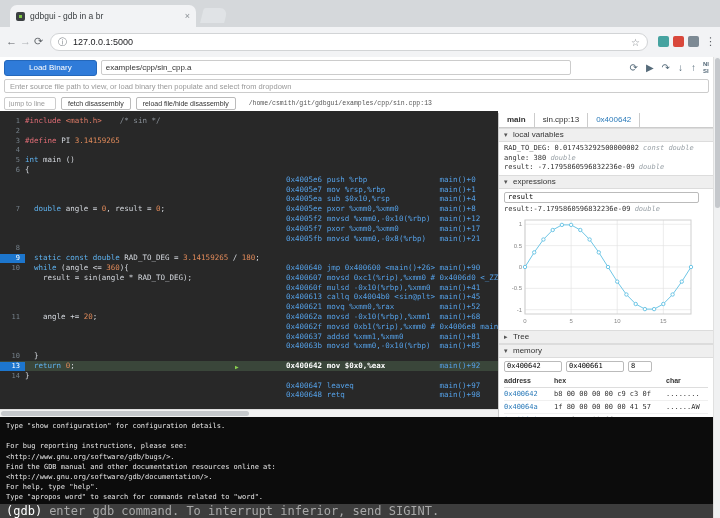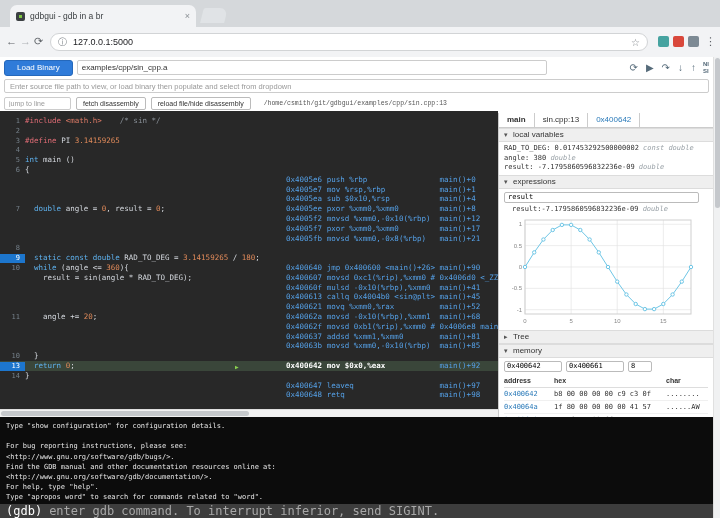--- a/index.html
+++ b/index.html
@@ -33,33 +33,33 @@
   .ext{position:absolute;top:9px;width:11px;height:11px;border-radius:2px;}
   .e1{left:658px;background:#46a3a0;}
   .e2{left:673px;background:#d9483b;}
   .e3{left:688px;background:#7d8a94;}
   .menu{position:absolute;left:705px;top:8px;font-size:11px;color:#5f6368;}
 
   
   .gtop{position:absolute;left:0;top:57px;right:7px;height:21px;background:#fff;
         display:flex;align-items:center;padding:0 4px;box-sizing:border-box;}
   .loadbin{background:#2f7bd9;color:#fff;border:1px solid #2568bb;border-radius:3px;
-        font-size:8px;padding:2px 12px;height:16px;font-family:inherit;}
+        font-size:8px;padding:2px 24px;height:16px;font-family:inherit;}
   .binpath{width:470px;height:15px;border:1px solid #ccc;border-radius:2px;font-size:8px;
         color:#333;padding:0 4px;margin-left:4px;box-sizing:border-box;font-family:inherit;}
   .dbgctr{display:flex;gap:8px;margin-left:auto;align-items:center;color:#566b7a;}
   .dbg-btn{font-size:10px;line-height:10px;color:#566b7a;}
   .dbgstack{display:flex;flex-direction:column;margin-left:7px;font-size:6px;line-height:6.5px;
         font-weight:bold;color:#566b7a;}
   .srcrow{position:absolute;left:0;top:78px;right:7px;height:17px;background:#fff;}
   .srcinput{position:absolute;left:4px;top:1px;right:4px;height:14px;border:1px solid #ccc;
         border-radius:2px;font-size:7.5px;padding:0 5px;box-sizing:border-box;font-family:inherit;color:#333;}
   .ctrlrow{position:absolute;left:0;top:95px;right:7px;height:16px;background:#fff;
         display:flex;align-items:center;gap:5px;padding:0 4px;box-sizing:border-box;}
-  .jumpline{width:67px;height:13px;border:1px solid #ccc;border-radius:2px;font-size:7px;
+  .jumpline{width:52px;height:13px;border:1px solid #ccc;border-radius:2px;font-size:7px;
         padding:0 4px;box-sizing:border-box;font-family:inherit;}
   .btn-sm{height:13px;background:#fff;border:1px solid #bbb;border-radius:2px;font-size:7px;
         color:#333;padding:0 6px;font-family:inherit;}
   .curfile{font-family:Liberation Mono, monospace;font-size:6.5px;color:#555;margin-left:8px;
         white-space:nowrap;}
 
   
   .main{position:absolute;left:0;top:111px;width:713px;height:306px;}
   .srcpane{position:absolute;left:0;top:0;width:498px;height:306px;background:#282828;overflow:hidden;}
   .srccode{position:absolute;left:0;top:0;right:0;padding-top:5px;
@@ -85,21 +85,21 @@
   .fcell{padding:2px 8px 0;border-right:1px solid #ccc;font-size:8px;white-space:nowrap;}
   .fcell.func{font-weight:bold;}
   .fcell.faddr{color:#2a7ab9;}
   .sechdr{height:12px;line-height:12px;background:#efefef;border-top:1px solid #dcdcdc;
         border-bottom:1px solid #dcdcdc;padding:0 5px;font-size:8px;color:#333;}
   .caret{display:inline-block;width:9px;color:#555;font-size:7px;}
   .varlist{padding:2px 5px;font-family:"DejaVu Sans Mono",monospace;font-size:7px;line-height:9.6px;}
   .vtype{color:#98a0a6;font-style:italic;}
   .expr-in{display:block;margin:3px 5px 2px;width:195px;height:11px;border:1px solid #bbb;
         border-radius:2px;font-family:"DejaVu Sans Mono",monospace;font-size:7px;padding:0 3px;box-sizing:border-box;}
-  .exprline{padding:0 13px 1px;font-family:"DejaVu Sans Mono",monospace;font-size:7px;}
+  .exprline{padding:0 5px 1px;font-family:"DejaVu Sans Mono",monospace;font-size:7px;}
   .plot{margin:1px 0 1px 6px;}
   .meminputs{display:flex;gap:4px;padding:3px 5px;}
   .meminputs input{height:11px;border:1px solid #bbb;border-radius:2px;
         font-family:"DejaVu Sans Mono",monospace;font-size:7px;padding:0 2px;box-sizing:border-box;}
   .mi-start,.mi-end{width:58px;} .mi-bpl{width:24px;}
   .memtable{padding:0 5px;font-family:"DejaVu Sans Mono",monospace;font-size:7px;}
   .mrow{display:flex;height:12px;line-height:12px;border-bottom:1px solid #f0f0f0;}
   .mrow.mhdr{font-family:"Liberation Sans",sans-serif;font-weight:bold;border-bottom:1px solid #ddd;}
   .mc-a{width:50px;} .mc-h{width:112px;} .mc-c{flex:1;}
   .mrow:not(.mhdr) .mc-a{color:#2a7ab9;}

